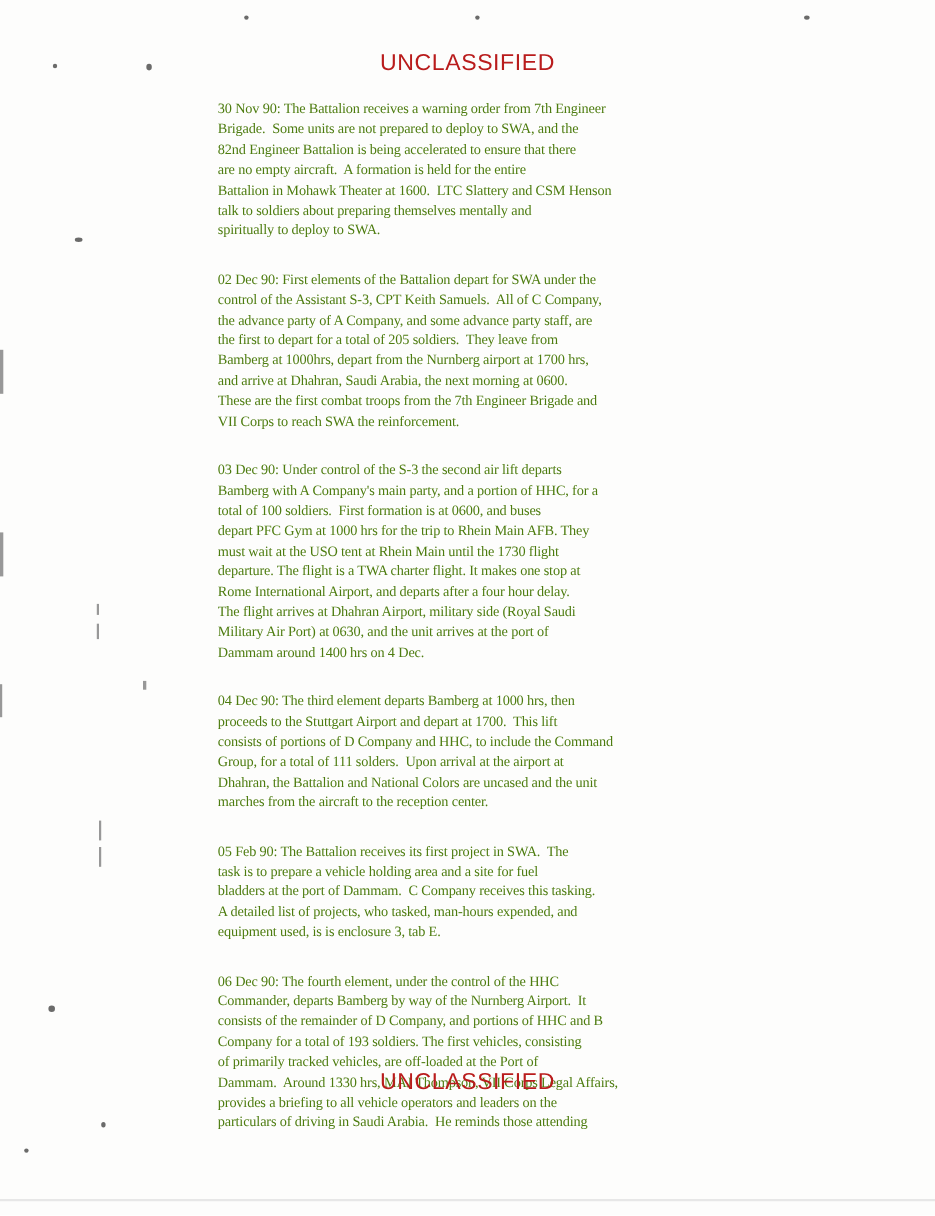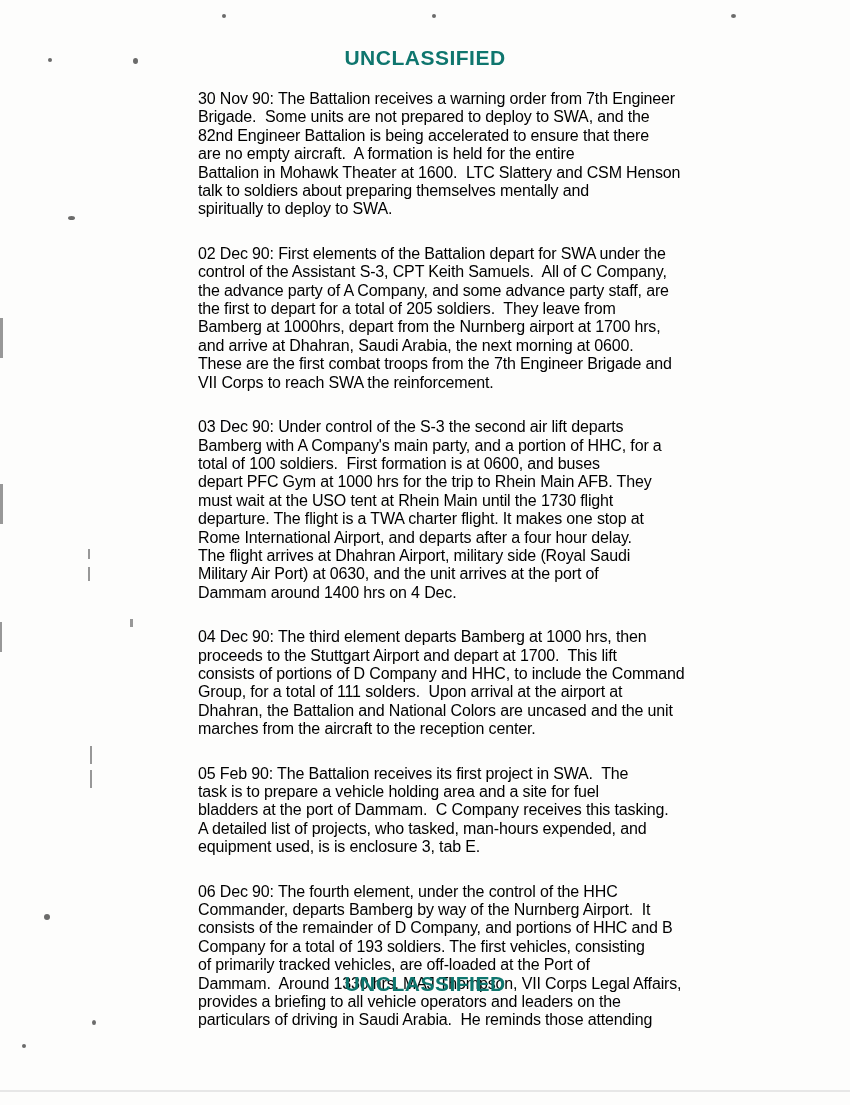--- a/index.html
+++ b/index.html
@@ -29,44 +29,44 @@
     opacity: .6;
   }
 
   .header-classification,
   .footer-classification {
     position: absolute;
     left: 0;
     width: 850px;
     text-align: center;
     font-family: "Liberation Sans", sans-serif;
-    font-weight: bold;
+    font-weight: normal;
     font-size: 21px;
     letter-spacing: .5px;
-    color: #0f766e;
+    color: #b91c1c;
   }
   .header-classification { top: 46px; }
   .footer-classification { top: 972px; }
 
   .body-block {
     position: absolute;
     left: 198px;
     top: 90px;
     width: 625px;
   }
 
   .entry {
     margin-bottom: 26px;
   }
   .entry p {
     margin: 0;
-    font-family: Liberation Sans, sans-serif;
-    font-size: 16px;
+    font-family: Liberation Serif, serif;
+    font-size: 13px;
     line-height: 18.4px;
-    color: #000000;
+    color: #4d7c0f;
     white-space: pre-wrap;
     letter-spacing: -0.15px;
   }
 </style>
 </head>
 <body>
 
 <div class="page">
 
   <div class="speckle" style="left:48px; top:58px; width:4px; height:4px;"></div>

